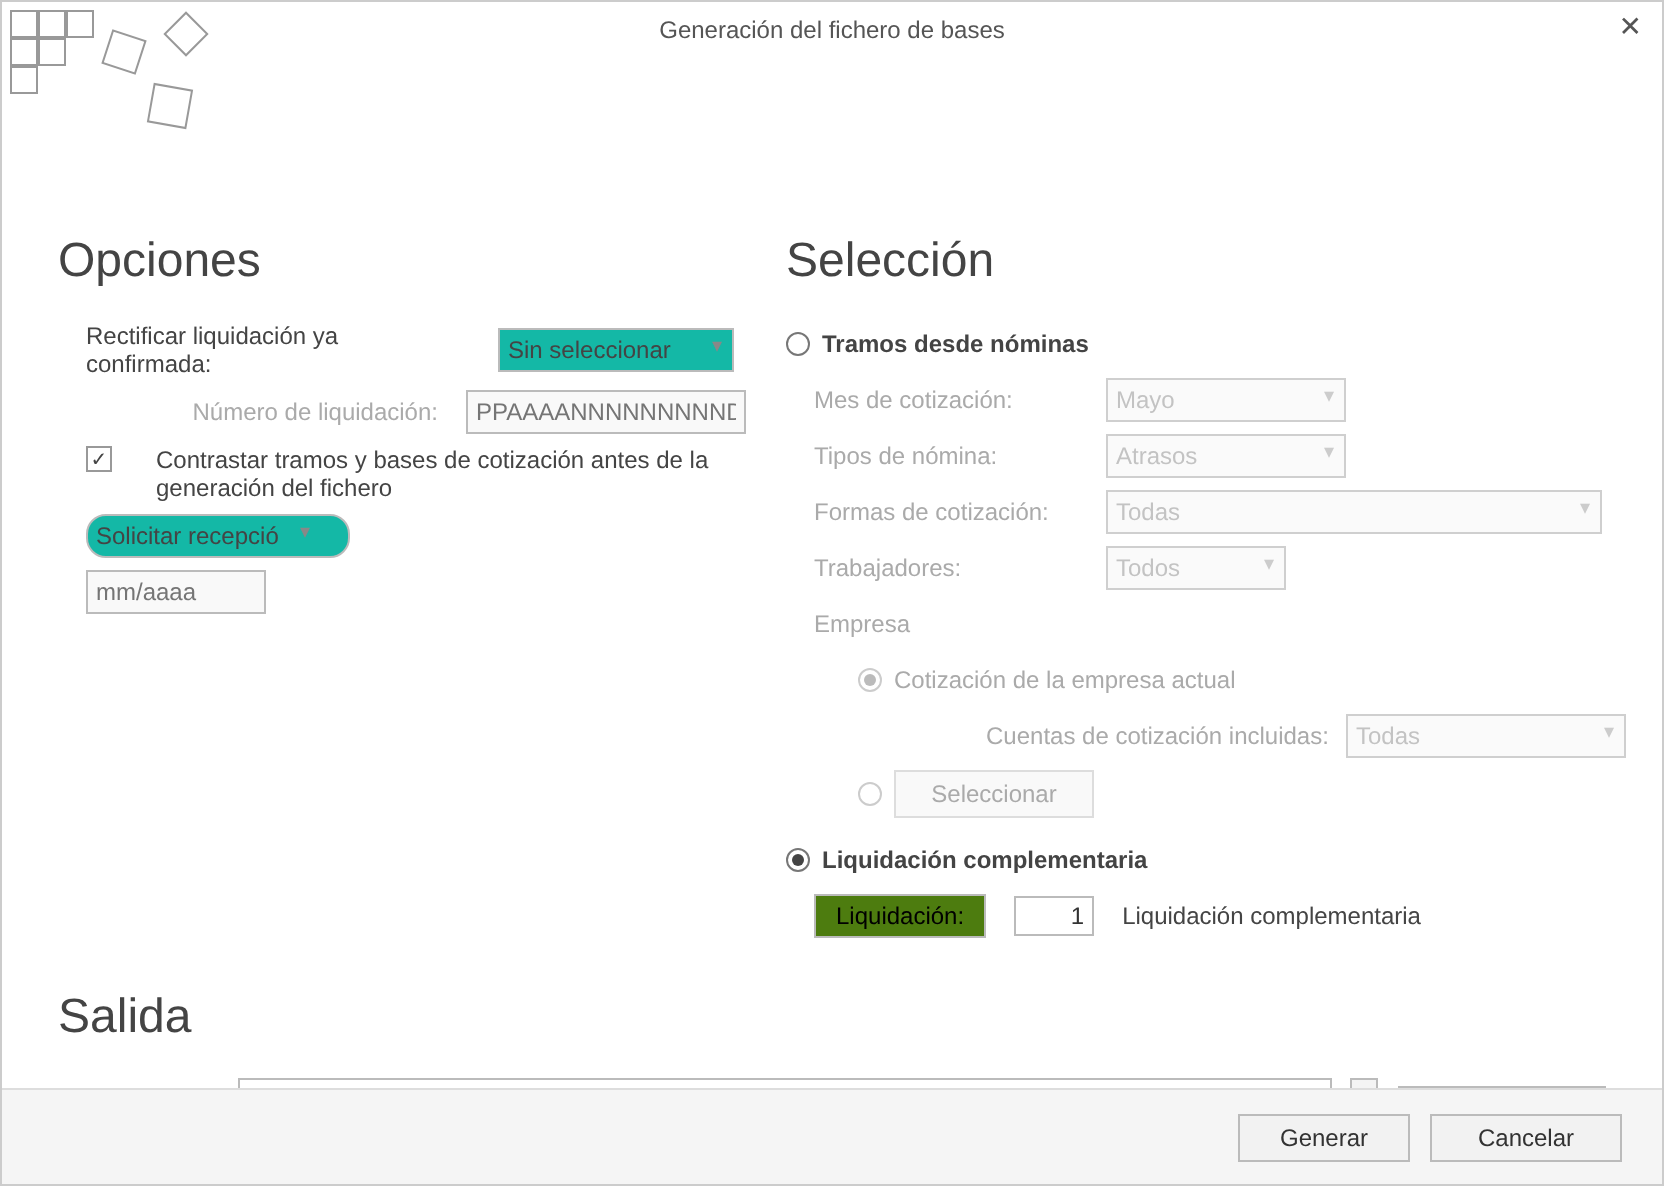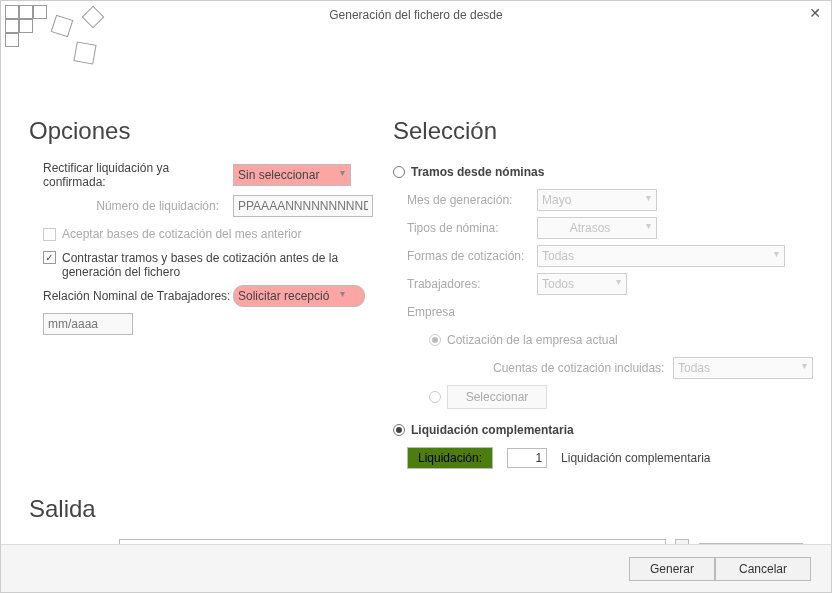--- a/index.html
+++ b/index.html
@@ -7,50 +7,50 @@
 .titlebar { height: 28px; display: flex; align-items: center; justify-content: center; position: relative; font-size: 12px; color: #555; }
 .titlebar .close { position: absolute; right: 10px; top: 4px; font-size: 14px; color: #555; cursor: pointer; }
 .logo { position: absolute; left: 4px; top: 4px; width: 100px; height: 60px; }
 .logo .sq { position: absolute; background: #fff; border: 1px solid #999; }
 .content { padding: 16px 28px 0 28px; display: flex; gap: 20px; }
 .col { flex: 1; }
 h2 { font-size: 24px; font-weight: 400; color: #444; margin-bottom: 16px; margin-top: 72px; }
 .row { display: flex; align-items: center; margin-bottom: 6px; min-height: 22px; }
 .lbl { font-size: 12px; color: #444; }
 .lbl.dim { color: #aaa; }
-.indent { margin-left: 14px; }
+.indent { margin-left: 14px; gap: 16px; }
 .indent2 { margin-left: 36px; }
 select, input[type=text] { height: 22px; border: 1px solid #bbb; background: #fff; font-size: 12px; padding: 0 4px; color: #444; }
-select { background: #fca5a5; appearance: none; padding-right: 18px; position: relative; }
+select { background: #14b8a6; appearance: none; padding-right: 18px; position: relative; }
 .select-wrap { position: relative; display: inline-block; }
 .select-wrap::after { content: "▾"; position: absolute; right: 6px; top: 3px; font-size: 10px; color: #888; pointer-events: none; }
 .select-wrap.dim::after { color: #ccc; }
 input[disabled], select[disabled] { color: #aaa; background: #f9f9f9; }
 .chk { width: 13px; height: 13px; border: 1px solid #999; margin-right: 6px; display: inline-flex; align-items: center; justify-content: center; font-size: 10px; color: #444; }
 .chk.dim { border-color: #ccc; }
 .radio { width: 12px; height: 12px; border: 1px solid #777; border-radius: 50%; margin-right: 6px; display: inline-flex; align-items: center; justify-content: center; }
 .radio.dim { border-color: #ccc; }
 .radio .dot { width: 6px; height: 6px; background: #444; border-radius: 50%; }
 .btn { height: 24px; padding: 0 14px; background: #f2f2f2; border: 1px solid #bbb; font-size: 12px; color: #333; cursor: pointer; display: inline-flex; align-items: center; justify-content: center; }
 .btn.dim { color: #aaa; border-color: #ddd; background: #f9f9f9; }
 .salida { padding: 0 28px; }
 .salida h2 { margin-top: 20px; }
 .path-row { display: flex; align-items: flex-start; gap: 10px; margin-bottom: 10px; }
 .path-input { flex: 1; height: 32px; border: 1px solid #bbb; padding: 4px 6px; font-size: 12px; position: relative; display: flex; align-items: center;}
 .spinner { display: flex; flex-direction: column; width: 14px; margin-left: -1px; height: 32px;}
 .spinner div { flex: 1; border: 1px solid #bbb; background: #f4f4f4; font-size: 8px; display: flex; align-items: center; justify-content: center; color: #888; cursor: pointer;}
-.footer { position: absolute; bottom: 0; left: 0; right: 0; height: 48px; border-top: 1px solid #ddd; background: #f5f5f5; display: flex; align-items: center; justify-content: flex-end; padding-right: 20px; margin-top: 26px; }
+.footer { position: absolute; bottom: 0; left: 0; right: 0; height: 48px; border-top: 1px solid #ddd; background: #f5f5f5; display: flex; align-items: center; justify-content: flex-end; gap: 10px; padding-right: 20px; margin-top: 26px; }
 .liq-btn { border: 1px solid #bbb; padding: 3px 10px; font-size: 12px; background: #4d7c0f; }
 .liq-num { border: 1px solid #bbb; width: 40px; text-align: right; padding: 2px 4px; font-size: 12px; }
 </style>
 </head>
 <body>
 
 <div class="titlebar">
-  <span>Generación del fichero de desde</span>
+  <span>Generación del fichero de bases</span>
   <span class="close">✕</span>
 </div>
 
 <div class="logo">
   <div class="sq" style="left:0;top:0;width:14px;height:14px;"></div>
   <div class="sq" style="left:14px;top:0;width:14px;height:14px;"></div>
   <div class="sq" style="left:28px;top:0;width:14px;height:14px;"></div>
   <div class="sq" style="left:0;top:14px;width:14px;height:14px;"></div>
   <div class="sq" style="left:14px;top:14px;width:14px;height:14px;"></div>
   <div class="sq" style="left:0;top:28px;width:14px;height:14px;"></div>
@@ -71,32 +71,27 @@
           <option>Sin seleccionar</option>
         </select>
       </span>
     </div>
 
     <div class="row" style="justify-content:space-between; margin-left:46px;">
       <span class="lbl dim" style="width:144px; text-align:right; margin-right:14px;">Número de liquidación:</span>
       <input type="text" disabled="" style="width: 140px;" placeholder="PPAAAANNNNNNNNNDC">
     </div>
 
-    <div class="row indent">
-      <span class="chk dim"></span>
-      <span class="lbl dim">Aceptar bases de cotización del mes anterior</span>
-    </div>
 
     <div class="row indent" style="align-items:flex-start;">
       <span class="chk">✓</span>
       <span class="lbl" style="max-width:290px; line-height:14px;">Contrastar tramos y bases de cotización antes de la generación del fichero</span>
     </div>
 
     <div class="row indent">
-      <span class="lbl" style="width:190px;">Relación Nominal de Trabajadores:</span>
       <span class="select-wrap" style="width:118px;">
         <select style="width:132px;border-radius:10px;">
           <option>Solicitar recepció</option>
         </select>
       </span>
     </div>
 
     <div class="row indent">
       <input type="text" disabled="" style="width: 90px;" placeholder="mm/aaaa">
     </div>
@@ -104,32 +99,32 @@
 
   <div class="col">
     <h2>Selección</h2>
 
     <div class="row">
       <span class="radio"></span>
       <span class="lbl" style="font-weight:600;">Tramos desde nóminas</span>
     </div>
 
     <div class="row indent">
-      <span class="lbl dim" style="width:130px;">Mes de generación:</span>
+      <span class="lbl dim" style="width:130px;">Mes de cotización:</span>
       <span class="select-wrap dim" style="width:120px;">
         <select disabled="" style="width:120px;">
           <option>Mayo</option>
         </select>
       </span>
     </div>
 
     <div class="row indent">
       <span class="lbl dim" style="width:130px;">Tipos de nómina:</span>
       <span class="select-wrap dim" style="width:120px;">
-        <select disabled="" style="width:120px;text-align:center;">
+        <select disabled="" style="width:120px;">
           <option>Atrasos</option>
         </select>
       </span>
     </div>
 
     <div class="row indent">
       <span class="lbl dim" style="width:130px;">Formas de cotización:</span>
       <span class="select-wrap dim" style="width:248px;">
         <select disabled="" style="width:248px;">
           <option>Todas</option>

